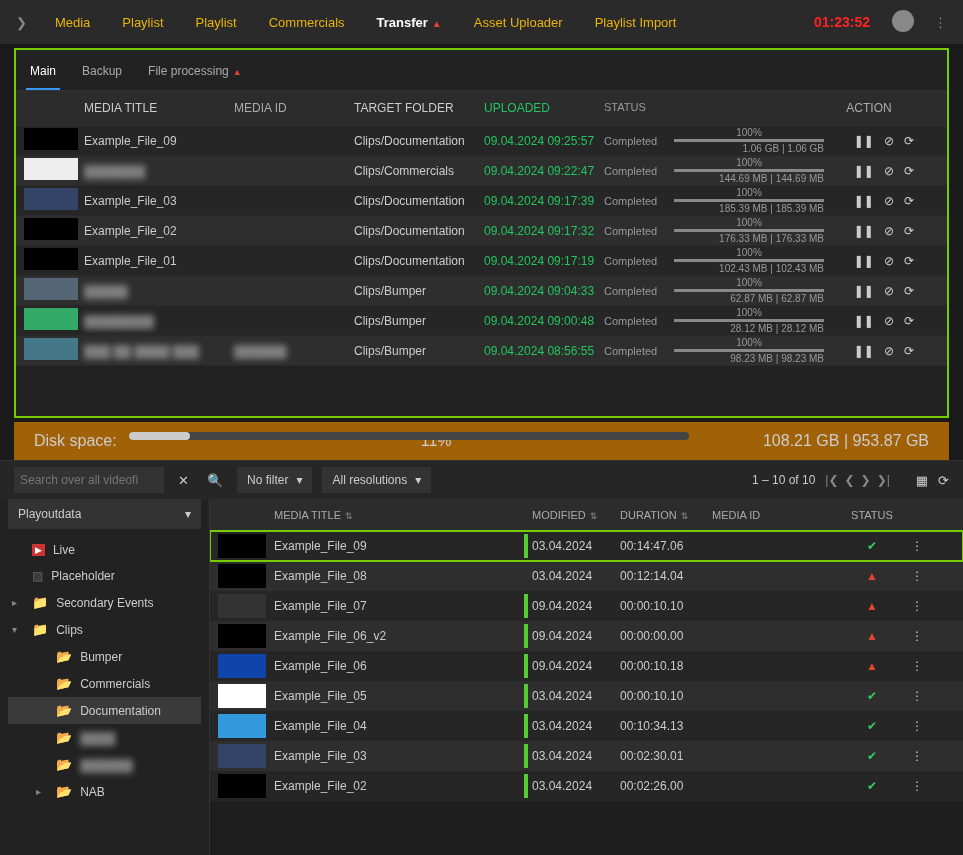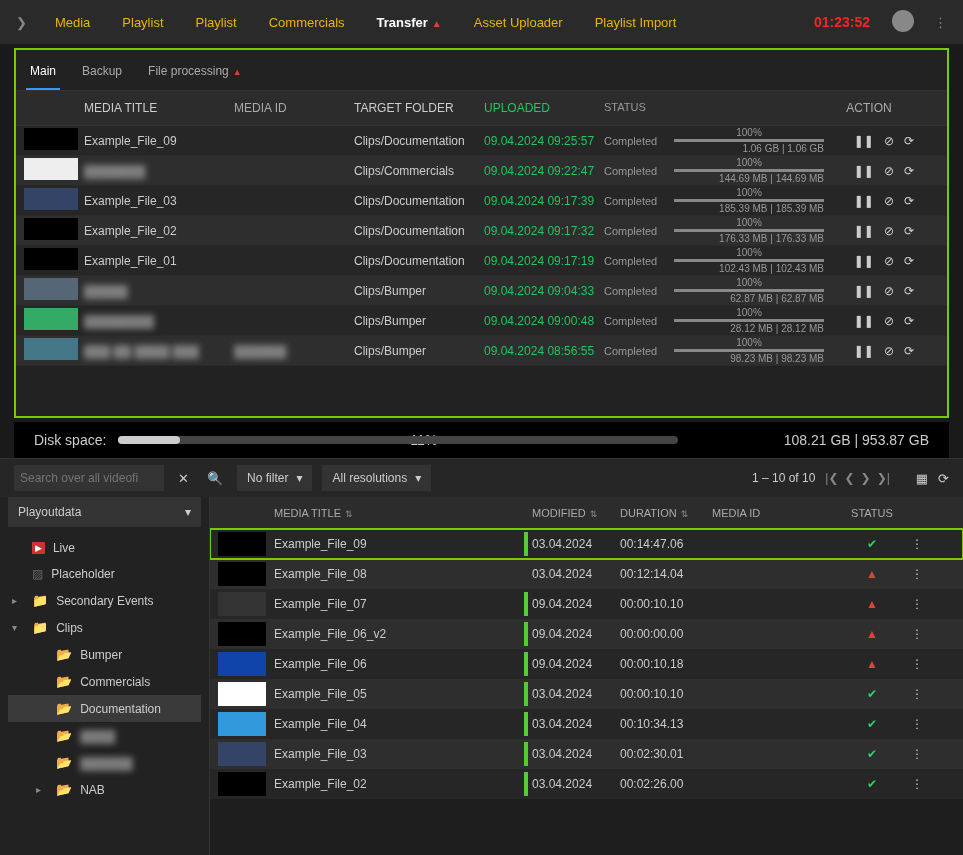--- a/index.html
+++ b/index.html
@@ -41,21 +41,21 @@
 .progress-wrap { font-size: 10px; color: #999; }
 .progress-wrap .pct { text-align: center; margin-bottom: 1px; }
 .progress-bar { height: 3px; background: #888; width: 100%; margin-bottom: 1px; }
 .progress-wrap .size { text-align: right; }
 .action-icons { display: flex; gap: 10px; justify-content: flex-end; color: #ccc; }
 .action-icons span { cursor: pointer; }
 
 .transfer-panel .spacer { height: 50px; }
 
 
-.diskspace { display: flex; align-items: center; padding: 10px 20px; background: #000000; font-size: 14px; margin: 0 14px; gap: 12px; }
+.diskspace { display: flex; align-items: flex-start; padding: 10px 20px; background: #a16207; font-size: 16px; margin: 0 14px; gap: 12px; }
 .diskspace .bar-outer { flex: 1; height: 8px; background: #444; border-radius: 4px; position: relative; max-width: 560px; }
 .diskspace .bar-inner { height: 8px; background: #ccc; border-radius: 4px; width: 11%; }
 .diskspace .pct { margin-left: -280px; }
 .diskspace .sizes { margin-left: auto; color: #ccc; }
 
 
 .bottom { display: flex; height: 360px; }
 .bottom-left { width: 210px; background: #222; border-right: 1px solid #333; }
 .bottom-right { flex: 1; background: #1e1e1e; display: flex; flex-direction: column; }
 .search-input { flex: 1; background: #333; border: none; color: #ccc; padding: 6px; font-size: 12px; }

